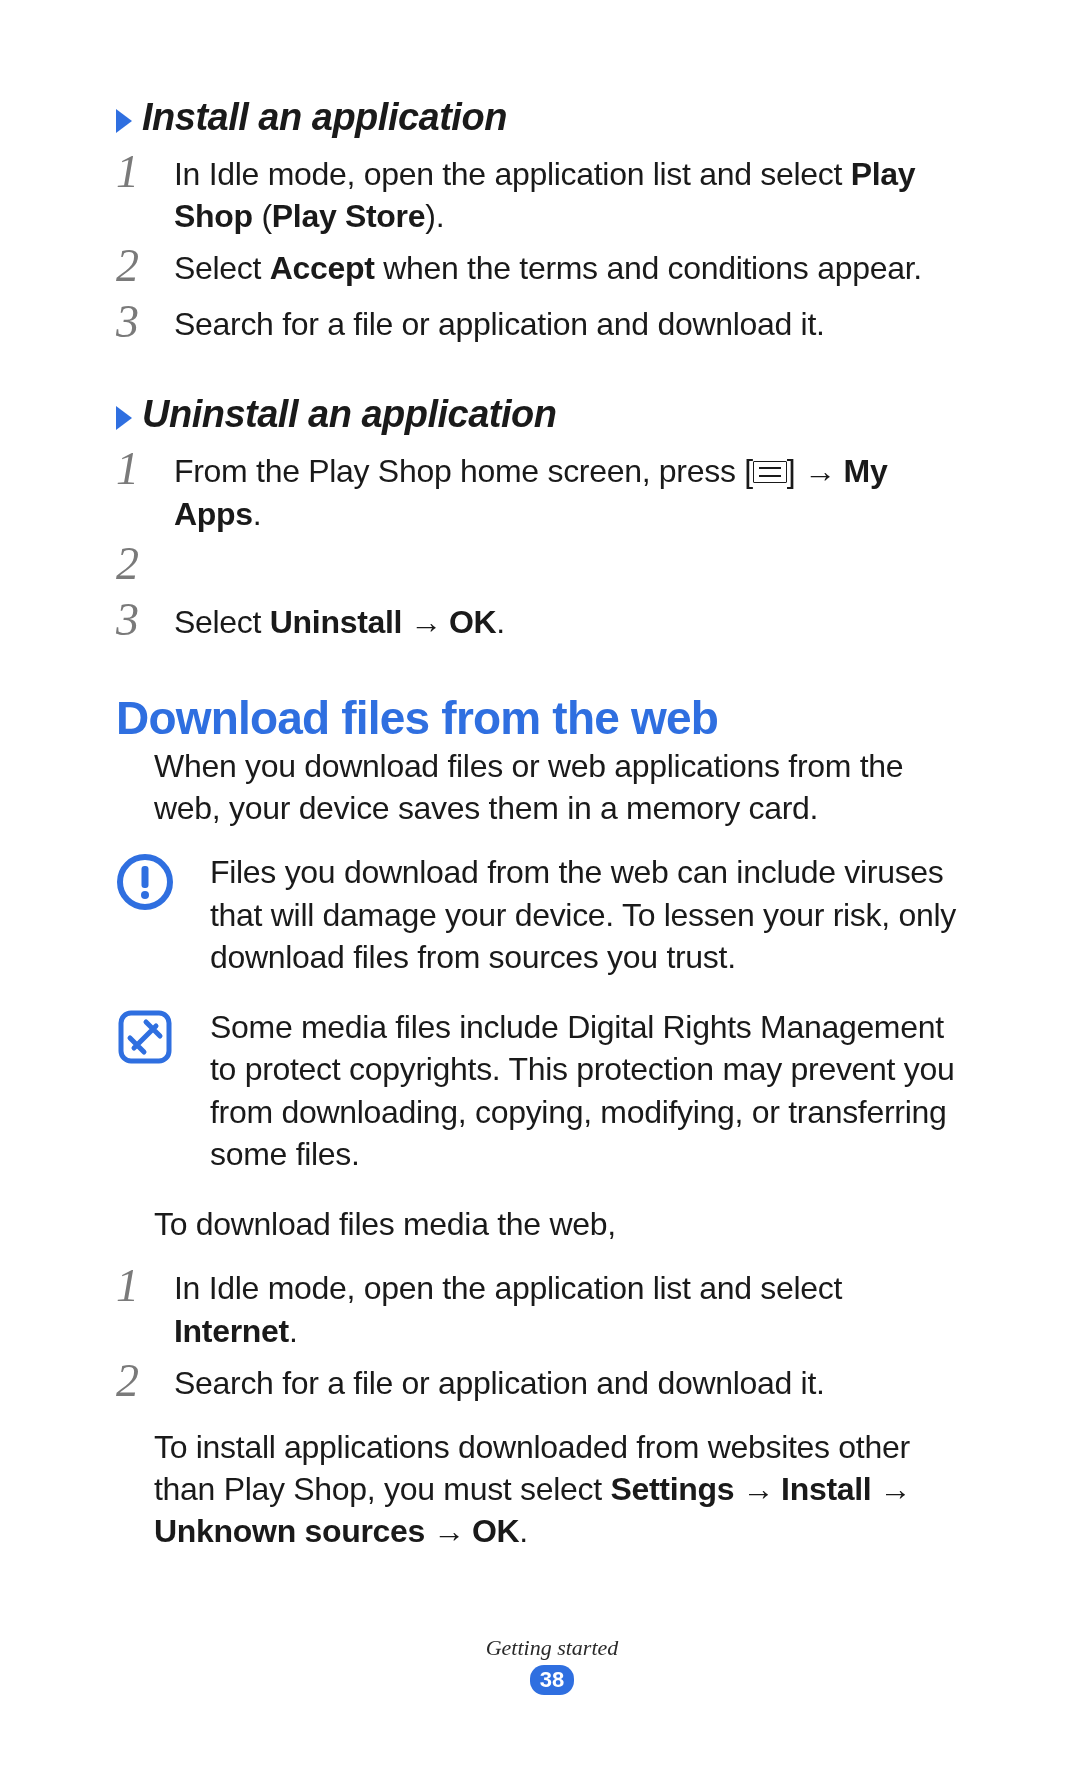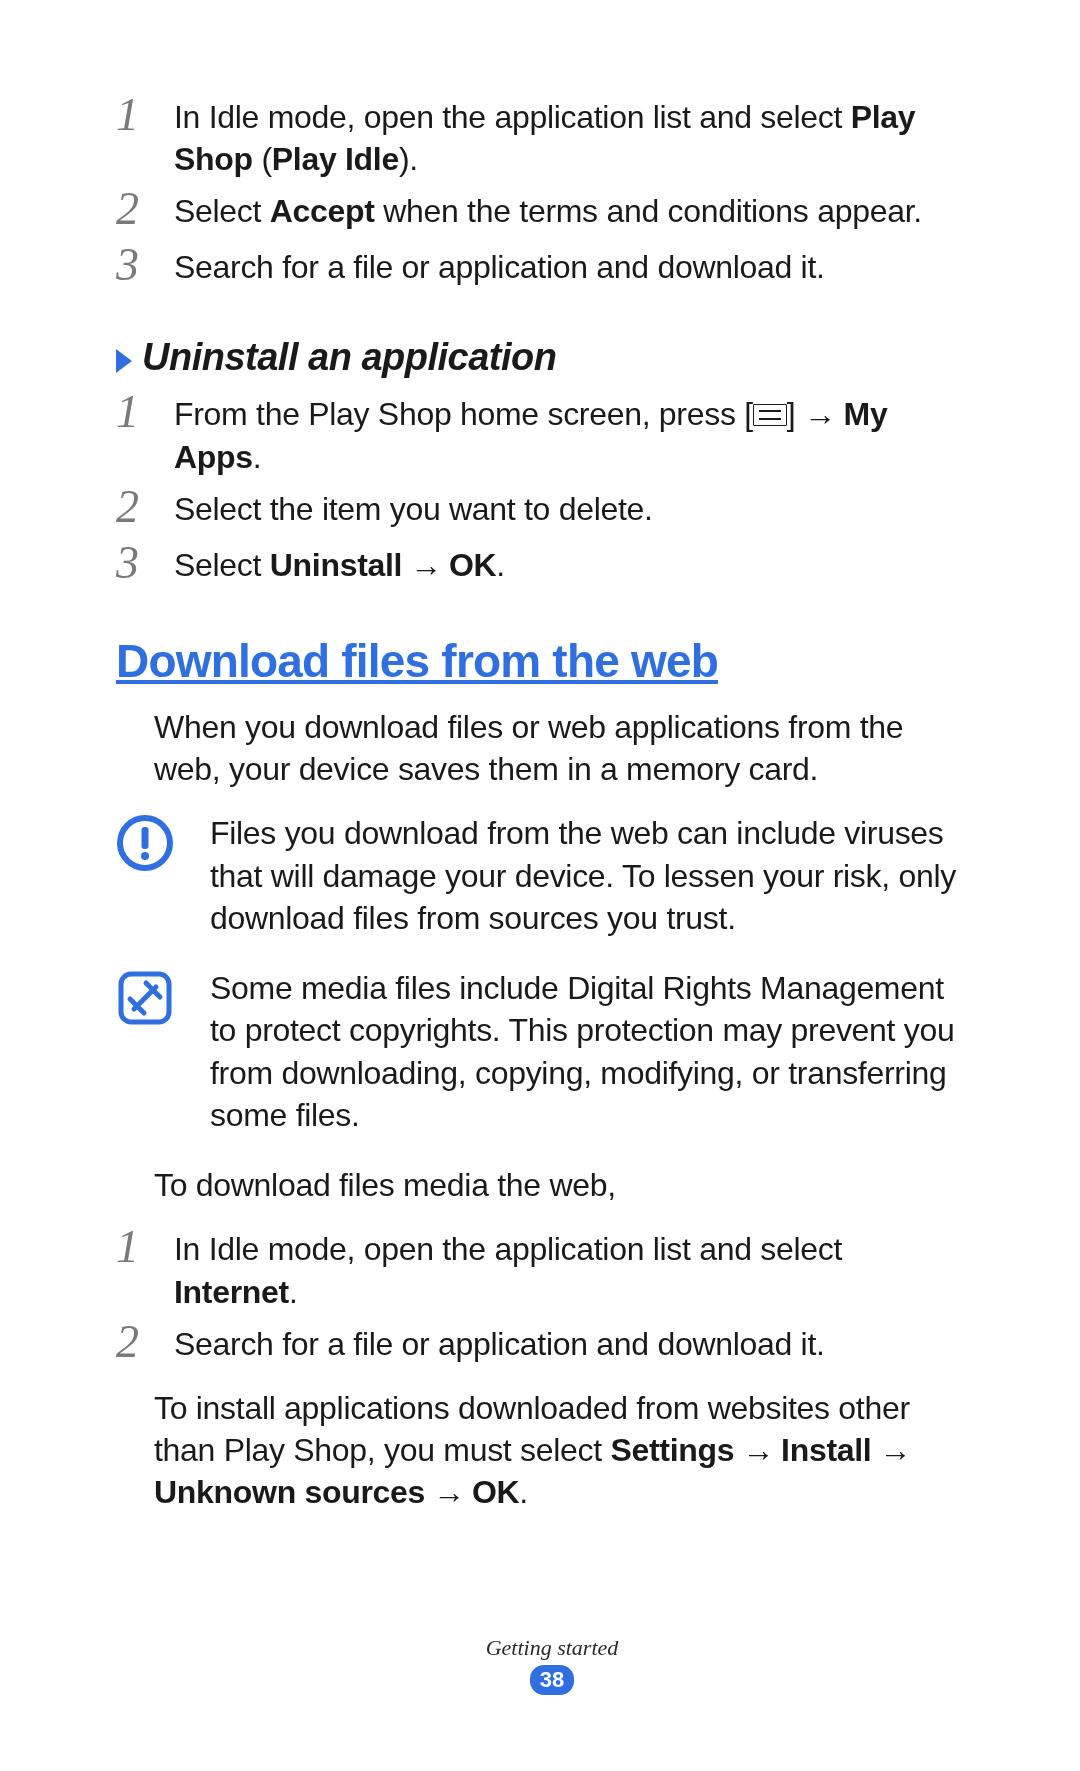--- a/index.html
+++ b/index.html
@@ -63,22 +63,20 @@
     letter-spacing: -0.3px;
     flex: 1;
   }
   .step-body b { font-weight: 700; }
   .h1 {
     font-size: 46px;
     font-weight: 700;
     color: #2f6fe0;
     letter-spacing: -0.8px;
     margin-top: 38px;
-    margin-bottom: 18px;
-    text-decoration: underline;
   }
   .para {
     font-size: 32px;
     line-height: 1.32;
     letter-spacing: -0.3px;
     margin-bottom: 22px;
     margin-left: 38px;
   }
   .note {
     display: flex;
@@ -142,24 +140,28 @@
     padding: 2px 10px;
     border-radius: 14px;
   }
   .arrow { letter-spacing: -1px; }
 </style>
 </head>
 <body>
 
 <div class="page">
 
+  <div class="subheading">
+    <span class="chevron-icon"></span>
+    <span class="subheading-text">Install an application</span>
+  </div>
   <ol class="step-list">
     <li class="step">
       <span class="step-num">1</span>
-      <span class="step-body"><span>In Idle mode, open the application list and select </span><b>Play Shop</b><span> (</span><b>Play Idle</b><span>).</span></span>
+      <span class="step-body"><span>In Idle mode, open the application list and select </span><b>Play Shop</b><span> (</span><b>Play Store</b><span>).</span></span>
     </li>
     <li class="step">
       <span class="step-num">2</span>
       <span class="step-body"><span>Select </span><b>Accept</b><span> when the terms and conditions appear.</span></span>
     </li>
     <li class="step">
       <span class="step-num">3</span>
       <span class="step-body">Search for a file or application and download it.</span>
     </li>
   </ol>
@@ -168,21 +170,20 @@
     <span class="chevron-icon"></span>
     <span class="subheading-text">Uninstall an application</span>
   </div>
   <ol class="step-list">
     <li class="step">
       <span class="step-num">1</span>
       <span class="step-body"><span>From the Play Shop home screen, press [</span><span class="menu-key-icon"></span><span>] </span><span class="arrow">→</span><b> My Apps</b><span>.</span></span>
     </li>
     <li class="step">
       <span class="step-num">2</span>
-      <span class="step-body">Select the item you want to delete.</span>
     </li>
     <li class="step">
       <span class="step-num">3</span>
       <span class="step-body"><span>Select </span><b>Uninstall</b><b class="arrow"> → </b><b>OK</b><span>.</span></span>
     </li>
   </ol>
 
   <h1 class="h1">Download files from the web</h1>
   <p class="para">When you download files or web applications from the web, your device saves them in a memory card.</p>
 

